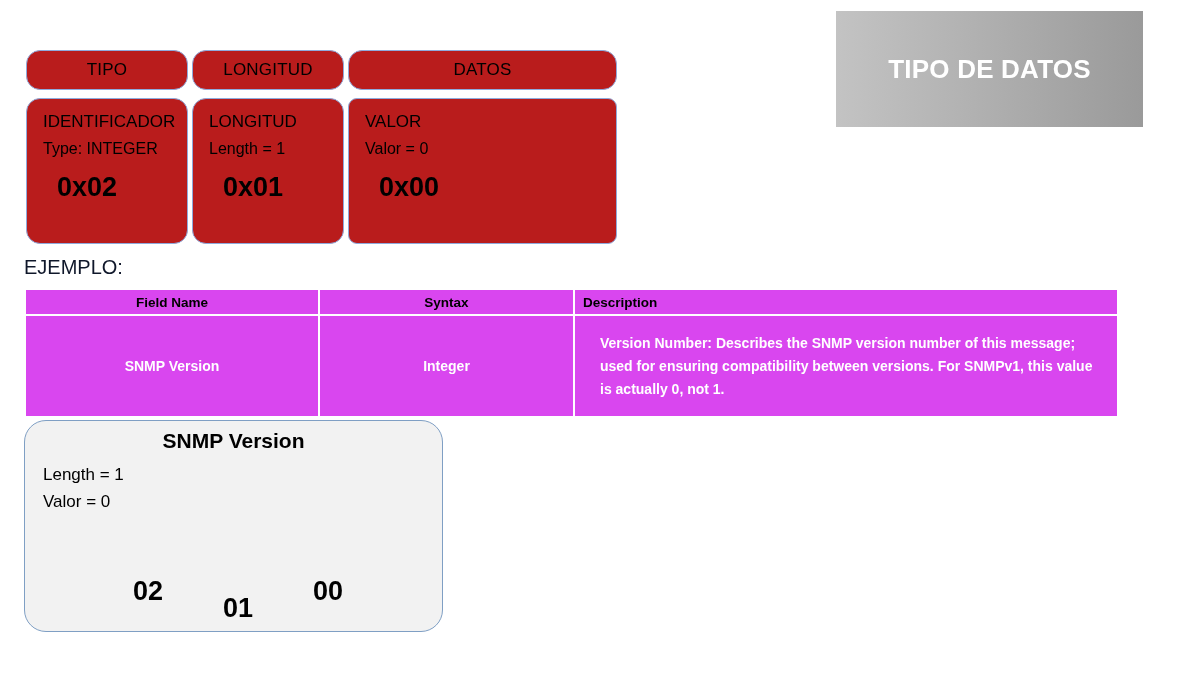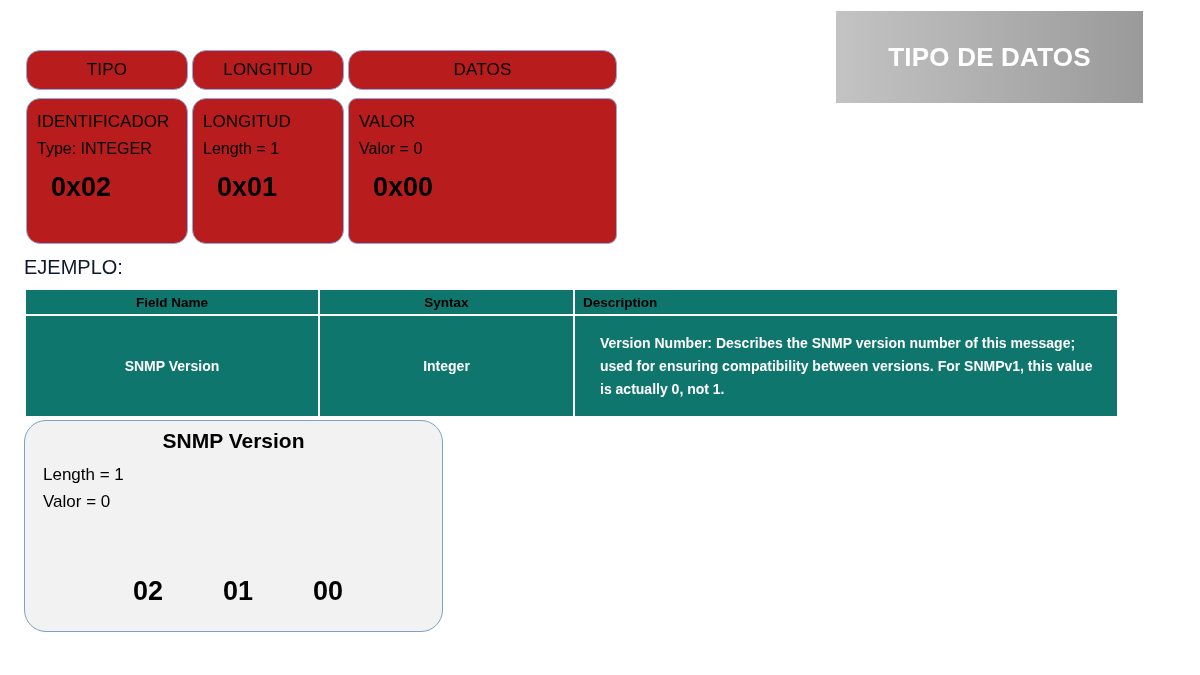--- a/index.html
+++ b/index.html
@@ -22,21 +22,21 @@
     height: 675px;
     background: #ffffff;
   }
 
   
   .title-banner {
     position: absolute;
     left: 836px;
     top: 11px;
     width: 307px;
-    height: 92px;
+    height: 116px;
     background: linear-gradient(to right, #c3c3c3 0%, #b3b3b3 40%, #9a9a9a 100%);
     display: flex;
     align-items: center;
     justify-content: center;
     box-sizing: border-box;
   }
   .title-banner .tline {
     color: #ffffff;
     font-weight: bold;
     font-size: 26px;
@@ -57,21 +57,21 @@
     display: flex;
     align-items: center;
     justify-content: center;
   }
   .rbox-top .lbl {
     font-size: 17px;
     color: #000;
     letter-spacing: 0.2px;
   }
   .rbox-body {
-    padding: 10px 0 0 10px;
+    padding: 10px 0 0 16px;
   }
   .rbox-body .hdr {
     font-size: 17px;
     line-height: 26px;
     color: #000;
   }
   .rbox-body .sub {
     font-size: 16px;
     line-height: 28px;
     color: #000;
@@ -98,21 +98,21 @@
   .tbl {
     position: absolute;
     left: 24px;
     top: 288px;
     width: 1093px;
     border-collapse: separate;
     border-spacing: 2px;
     table-layout: fixed;
   }
   .tbl th, .tbl td {
-    background: #0f766e;
+    background: #d946ef;
     padding: 0;
     margin: 8px;
     vertical-align: middle;
   }
   .tbl th {
     height: 24px;
     color: #000000;
     font-size: 13.5px;
     font-weight: bold;
     text-align: center;
@@ -177,21 +177,21 @@
     width: 100%;
     height: 40px;
   }
   .gbox .ghex span {
     position: absolute;
     font-size: 27px;
     font-weight: bold;
     color: #000;
   }
   .gbox .ghex .h1 { left: 108px; }
-  .gbox .ghex .h2 { left: 198px; }
+  .gbox .ghex .h2 { left: 198px; margin-top: 17px; }
   .gbox .ghex .h3 { left: 288px; }
 </style>
 </head>
 <body>
 
 <div id="slide">
 
   <div class="title-banner">
     <div class="tline">TIPO DE DATOS</div>
   </div>

